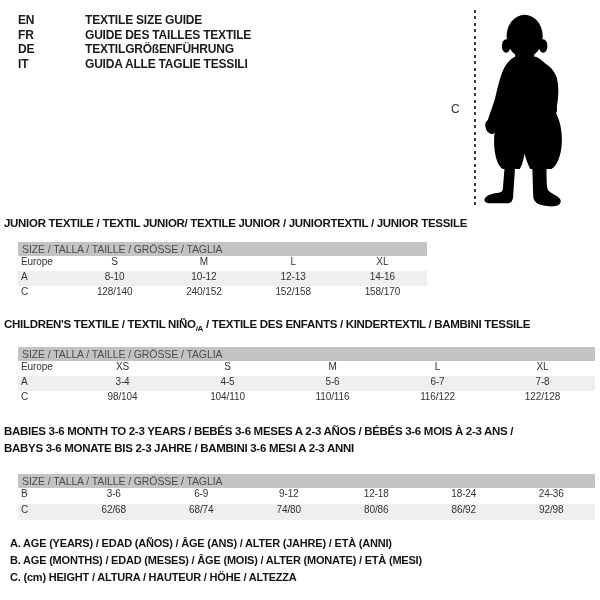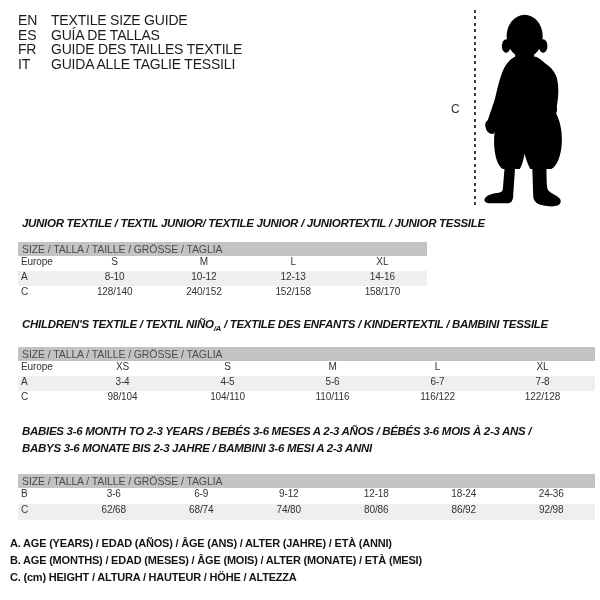--- a/index.html
+++ b/index.html
@@ -2,32 +2,32 @@
 <html><head>
 <meta charset="utf-8">
 <style>
   html, body { margin: 0; padding: 0; background: #ffffff; }
   body { width: 600px; height: 600px; font-family: "Liberation Sans", sans-serif; }
   .page { position: relative; width: 600px; height: 600px; background: #fff; overflow: hidden; }
 
   
   .lang-list { position: absolute; left: 18px; top: 13px; }
   .lang-row { display: flex; height: 14.6px; align-items: center;
-              font-weight: normal; font-size: 14px; color: #1b1b1b; letter-spacing: -0.2px; }
+              font-weight: bold; font-size: 12px; color: #1b1b1b; letter-spacing: -0.2px; gap: 34px; }
   .lang-code { width: 33px; }
 
   
   .measure-line { position: absolute; left: 474px; top: 10px; width: 2px; height: 195px;
                   background: repeating-linear-gradient(180deg, #3c3c3c 0 3px, transparent 3px 6.4px); }
   .measure-label { position: absolute; left: 451px; top: 102px; font-size: 12px; color: #333; }
   .baby-svg { position: absolute; left: 480px; top: 4px; }
 
   
-  .section-title { position: absolute; left: 22px; font-weight: bold; font-size: 11.5px;
-                   color: #141414; letter-spacing: -0.3px; line-height: 13px; white-space: nowrap; font-style: italic; }
+  .section-title { position: absolute; left: 4px; font-weight: bold; font-size: 11.5px;
+                   color: #141414; letter-spacing: -0.3px; line-height: 13px; white-space: nowrap; }
   .title-sub { font-size: 8px; vertical-align: -2.5px; }
 
   
   .size-table { position: absolute; left: 18px; }
   .band { height: 14px; background: #c3c3c3; color: #4d4d4d; font-size: 10.5px;
           line-height: 14px; padding-left: 4px; box-sizing: border-box; letter-spacing: -0.1px; }
   .trow { display: flex; height: 15px; align-items: flex-start; font-size: 10px;
           color: #333; letter-spacing: -0.1px; }
   .babies .trow { height: 16px; }
   .trow.alt { background: #efefef; }
@@ -43,26 +43,26 @@
 <body>
 
 <div class="page">
 
   <div class="lang-list">
     <div class="lang-row">
       <span class="lang-code">EN</span>
       <span class="lang-title">TEXTILE SIZE GUIDE</span>
     </div>
     <div class="lang-row">
-      <span class="lang-code">ES</span>
-      <span class="lang-title">GUÍA DE TALLAS</span>
+      <span class="lang-code">FR</span>
+      <span class="lang-title">GUIDE DES TAILLES TEXTILE</span>
     </div>
     <div class="lang-row">
-      <span class="lang-code">FR</span>
-      <span class="lang-title">GUIDE DES TAILLES TEXTILE</span>
+      <span class="lang-code">DE</span>
+      <span class="lang-title">TEXTILGRÖßENFÜHRUNG</span>
     </div>
     <div class="lang-row">
       <span class="lang-code">IT</span>
       <span class="lang-title">GUIDA ALLE TAGLIE TESSILI</span>
     </div>
   </div>
 
   <div class="measure-line"></div>
   <div class="measure-label">C</div>
   <svg class="baby-svg" width="114" height="210" viewBox="0 0 120 215" preserveAspectRatio="none">

